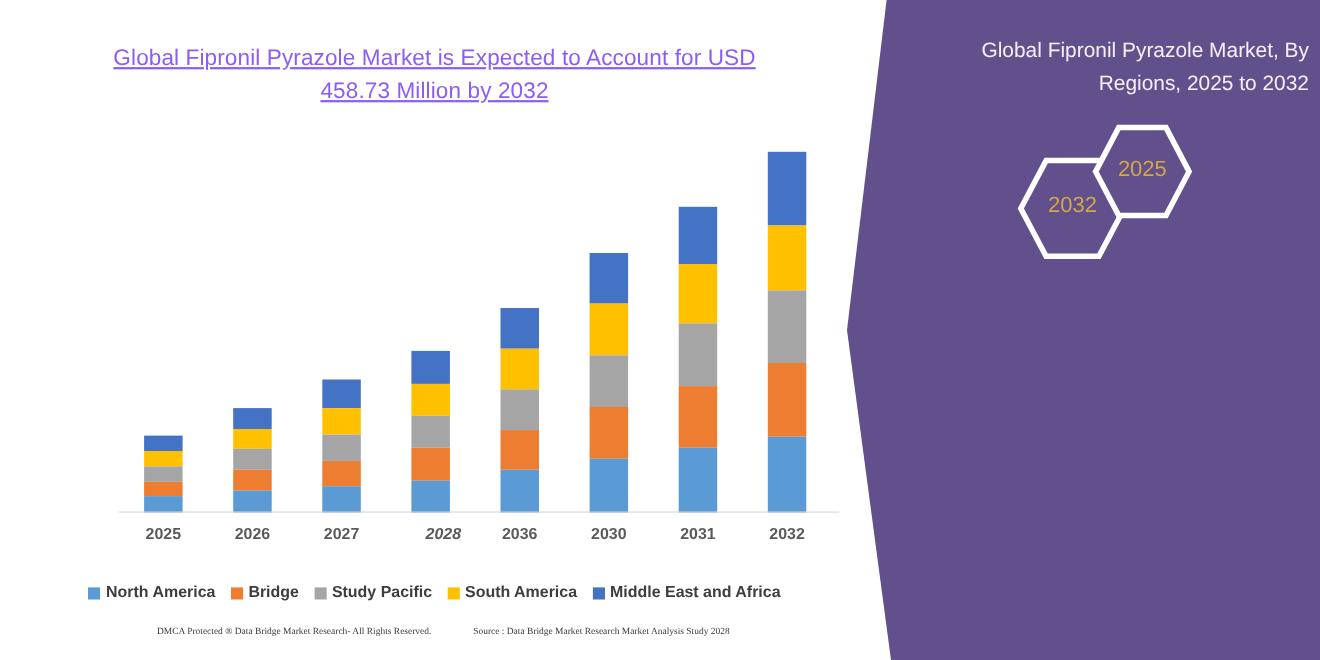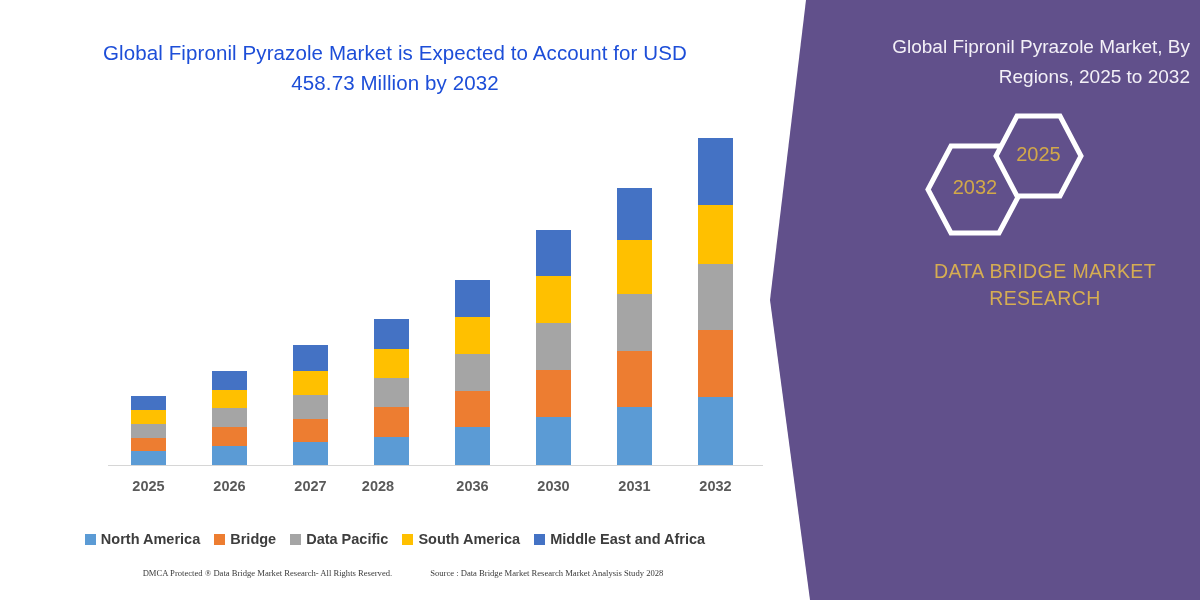--- a/index.html
+++ b/index.html
@@ -12,22 +12,23 @@
   }
   #root { position: relative; width: 1200px; height: 600px; background: #ffffff; }
 
   
   #chart-panel { position: absolute; left: 0; top: 0; width: 790px; height: 600px; }
 
   #chart-title {
     position: absolute; left: 70px; top: 38px; width: 650px;
     text-align: center;
     font-size: 20.5px; line-height: 30px;
-    color: #1d4ed8; font-weight: 400;
+    color: #8b5cf6; font-weight: 400;
     letter-spacing: .1px;
+    text-decoration: underline;
   }
 
   
   #plot {
     position: absolute; left: 108px; top: 120px;
     width: 655px; height: 346px;
   }
   #axis-line {
     position: absolute; left: 108px; top: 465px; width: 655px; height: 1px;
     background: #d6d6d6;
@@ -160,39 +161,39 @@
           <div class="bar-seg" style="height: 66.0545px; background: rgb(165, 165, 165);"></div>
           <div class="bar-seg" style="height: 67.103px; background: rgb(237, 125, 49);"></div>
           <div class="bar-seg" style="height: 69.2px; background: rgb(91, 155, 213);"></div>
         </div>
       </div>
     <div id="axis-line"></div>
     <div id="x-labels">
         <div class="x-label" style="left: 5.5px;">2025</div>
         <div class="x-label" style="left: 86.5px;">2026</div>
         <div class="x-label" style="left: 167.5px;">2027</div>
-        <div class="x-label" style="left: 235px;">2028</div>
+        <div class="x-label" style="left: 260px; font-style: italic;">2028</div>
         <div class="x-label" style="left: 329.5px;">2036</div>
         <div class="x-label" style="left: 410.5px;">2030</div>
         <div class="x-label" style="left: 491.5px;">2031</div>
         <div class="x-label" style="left: 572.5px;">2032</div>
       </div>
 
     <div id="legend">
         <div class="legend-item">
           <span class="legend-swatch" style="background: rgb(91, 155, 213);"></span>
           <span class="legend-label">North America</span>
         </div>
         <div class="legend-item">
           <span class="legend-swatch" style="background: rgb(237, 125, 49);"></span>
           <span class="legend-label">Bridge</span>
         </div>
         <div class="legend-item">
           <span class="legend-swatch" style="background: rgb(165, 165, 165);"></span>
-          <span class="legend-label">Data Pacific</span>
+          <span class="legend-label">Study Pacific</span>
         </div>
         <div class="legend-item">
           <span class="legend-swatch" style="background: rgb(255, 192, 0);"></span>
           <span class="legend-label">South America</span>
         </div>
         <div class="legend-item">
           <span class="legend-swatch" style="background: rgb(68, 114, 196);"></span>
           <span class="legend-label">Middle East and Africa</span>
         </div>
       </div>
@@ -217,16 +218,15 @@
     </div>
 
     <div class="hexagon" style="left:67px; top:0px; width:93px; height:88px;">
       <svg width="93" height="88" viewBox="0 0 93 88">
         <polygon points="25,4 68,4 89,44 68,84 25,84 4,44" fill="#61508B" stroke="#ffffff" stroke-width="5"></polygon>
       </svg>
       <div class="hex-label" style="top:31px;">2025</div>
     </div>
   </div>
 
-  <div id="brand-name">DATA BRIDGE MARKET RESEARCH</div>
 
 
 </div>
 
 </body></html>

